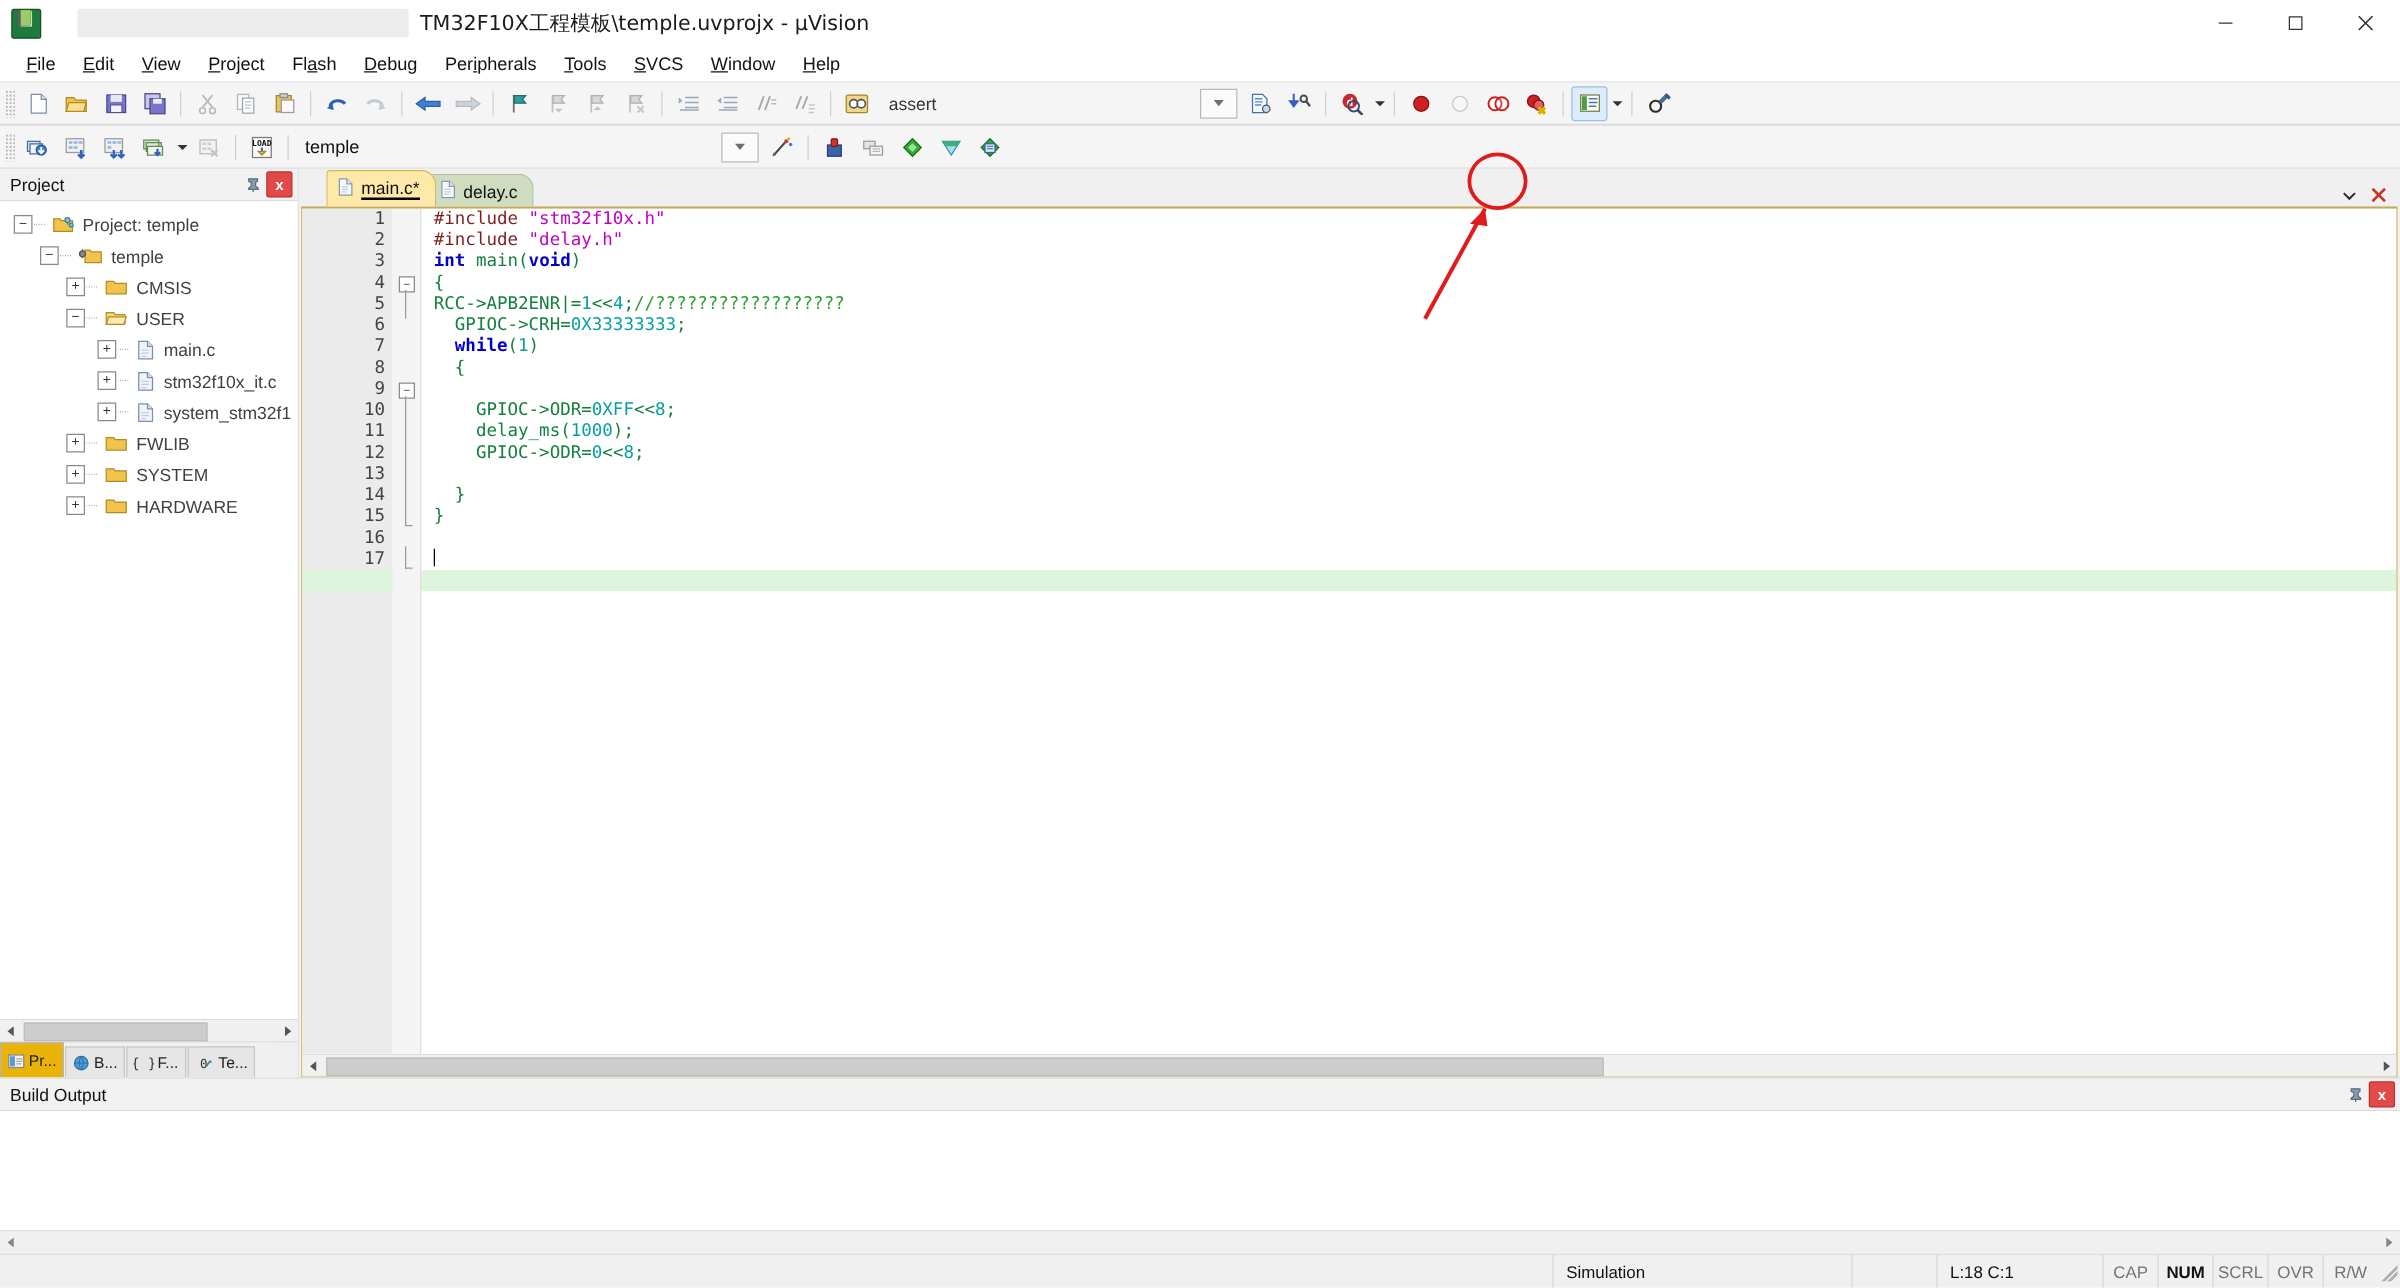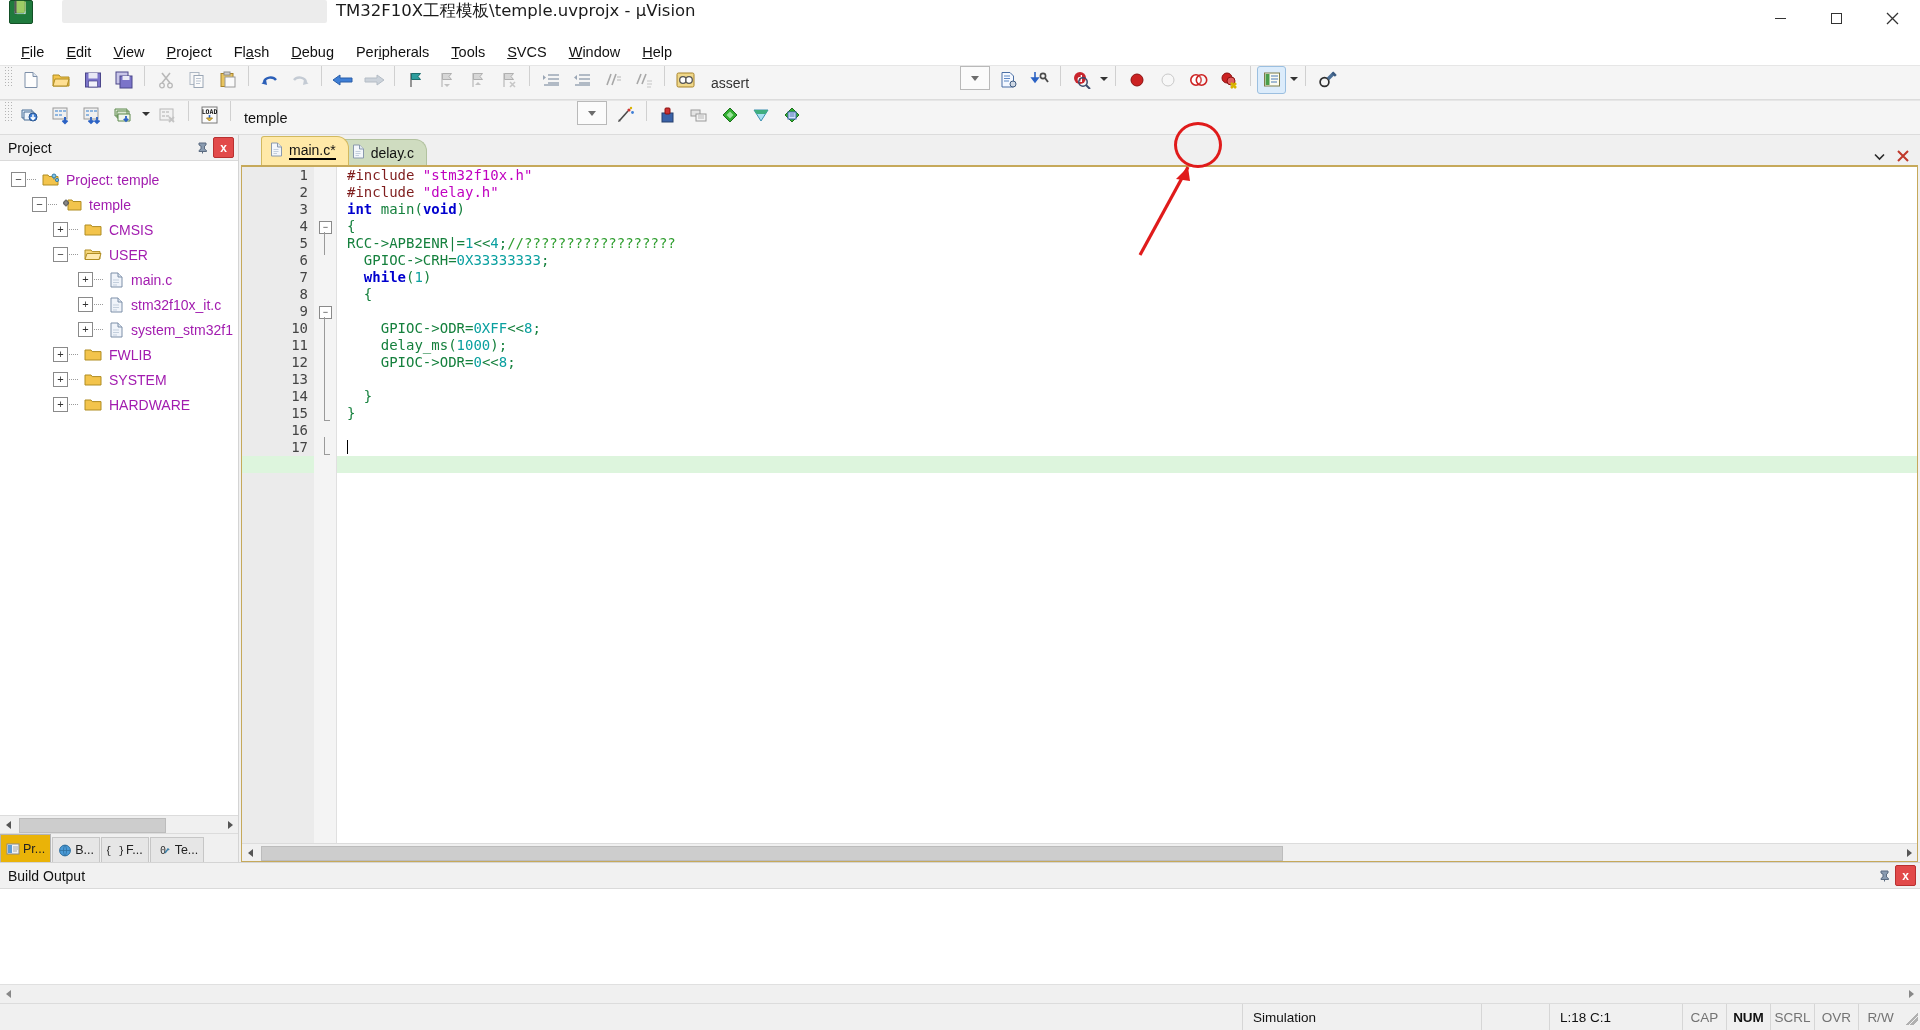--- a/index.html
+++ b/index.html
@@ -5,39 +5,39 @@
   html,body{margin:0;padding:0;}
   body{
     width:1920px;height:1030px;overflow:hidden;
     font-family:"Liberation Sans", sans-serif;
     font-size:14px;color:#000;background:#f0f0f0;
     -webkit-font-smoothing:antialiased;
   }
   .app{width:1920px;height:1030px;display:flex;flex-direction:column;background:#ffffff;position:relative;}
 
   
-  .titlebar{height:37px;background:#ffffff;display:flex;flex:0 0 auto;border-bottom:1px solid #ffffff;}
+  .titlebar{height:37px;background:#ffffff;display:flex;align-items:center;flex:0 0 auto;border-bottom:1px solid #ffffff;}
   .tb-icon{width:22px;height:22px;margin-left:9px;margin-right:4px;flex:0 0 auto;
     background:#1f7a3d;border:1px solid #135026;border-radius:2px;position:relative;}
   .tb-icon:after{content:"\1F4D7";position:absolute;left:2px;top:-1px;font-size:13px;color:#fff;}
   .tb-redact{width:265px;height:23px;margin-left:25px;background:#ececec;border-radius:2px;flex:0 0 auto;}
   .tb-title{margin-left:9px;font-size:16.5px;color:#1b1b1b;white-space:nowrap;
     font-family:"DejaVu Sans","Liberation Sans",sans-serif;}
   .tb-spacer{flex:1 1 auto;}
   .win-btns{display:flex;height:37px;flex:0 0 auto;}
   .win-btn{width:56px;height:37px;display:flex;align-items:center;justify-content:center;cursor:default;}
   .win-btn svg{display:block;}
 
   
   .menubar{height:27px;background:#ffffff;display:flex;align-items:center;padding-left:10px;flex:0 0 auto;}
   .menu-item{padding:3px 11px;font-size:14.5px;color:#111;white-space:nowrap;cursor:default;}
   .menu-item u{text-decoration:underline;}
 
   
-  .toolbar{height:33px;background:#f5f5f5;display:flex;flex:0 0 auto;
+  .toolbar{height:33px;background:#f5f5f5;display:flex;align-items:center;flex:0 0 auto;
     border-top:1px solid #e6e6e6;border-bottom:1px solid #dcdcdc;position:relative;}
   .grip{width:8px;height:22px;margin:0 3px 0 4px;flex:0 0 auto;
     background-image:radial-gradient(#b4b4b4 35%,transparent 36%);background-size:3px 3px;}
   .tbtn{width:27px;height:26px;margin:0 1px;display:flex;align-items:center;justify-content:center;
     flex:0 0 auto;border:1px solid transparent;border-radius:3px;cursor:default;position:relative;}
   .tbtn.active{background:#dcecfb;border-color:#9bbfe0;}
   .tsep{width:1px;height:20px;background:#d0d0d0;margin:0 5px;flex:0 0 auto;}
   .tbtn svg{display:block;}
   .tdrop{width:13px;height:26px;display:flex;align-items:center;justify-content:center;flex:0 0 auto;cursor:default;}
   .tdrop:after{content:"";border-left:4px solid transparent;border-right:4px solid transparent;border-top:4px solid #333;}
@@ -61,21 +61,21 @@
   .projpanel{width:238px;flex:0 0 auto;display:flex;flex-direction:column;background:#fdfdfd;border-right:1px solid #d4d4d4;}
   .panel-head{height:25px;display:flex;align-items:center;background:#f1f1f1;border-bottom:1px solid #dadada;flex:0 0 auto;}
   .panel-title{font-size:14px;color:#111;padding-left:8px;flex:1 1 auto;}
   .pin-btn{width:18px;height:18px;display:flex;align-items:center;justify-content:center;margin-right:2px;cursor:default;}
   .xclose{width:19px;height:19px;background:#e24a4a;border:1px solid #b83030;color:#fff;font-size:12px;
     display:flex;align-items:center;justify-content:center;margin-right:4px;border-radius:2px;cursor:default;font-weight:bold;}
   .tree{flex:1 1 auto;overflow:hidden;padding-top:6px;font-size:14px;background:#fff;position:relative;}
   .trow{display:flex;align-items:center;height:25px;white-space:nowrap;cursor:default;}
   .tgl{width:13px;height:13px;border:1px solid #8a8a8a;background:#fff;display:inline-flex;
     align-items:center;justify-content:center;flex:0 0 auto;position:relative;font-size:11px;line-height:1;color:#333;}
-  .tlabel{margin-left:7px;color:#a21caf;}
+  .tlabel{margin-left:7px;color:#404040;}
   .ticon{margin-left:5px;flex:0 0 auto;display:flex;align-items:center;}
   .dots{width:9px;height:1px;flex:0 0 auto;margin:0 1px;
      background-image:linear-gradient(to right,#9a9a9a 50%,transparent 50%);background-size:2px 1px;}
   .hscroll{height:17px;background:#f0f0f0;border-top:1px solid #dcdcdc;display:flex;align-items:center;flex:0 0 auto;}
   .hs-arrow{width:17px;height:17px;background:#f0f0f0;display:flex;align-items:center;justify-content:center;cursor:default;}
   .hs-track{flex:1 1 auto;height:17px;background:#f0f0f0;position:relative;}
   .hs-thumb{position:absolute;left:2px;top:2px;height:13px;width:145px;background:#cdcdcd;border:1px solid #bcbcbc;}
   .ptabs{height:28px;background:#f0f0f0;display:flex;align-items:flex-end;border-top:1px solid #dcdcdc;flex:0 0 auto;}
   .ptab{height:24px;display:flex;align-items:center;padding:0 5px;font-size:12.5px;color:#222;
     border:1px solid #c6c6c6;border-bottom:none;background:#e6e6e6;margin-right:1px;cursor:default;}

